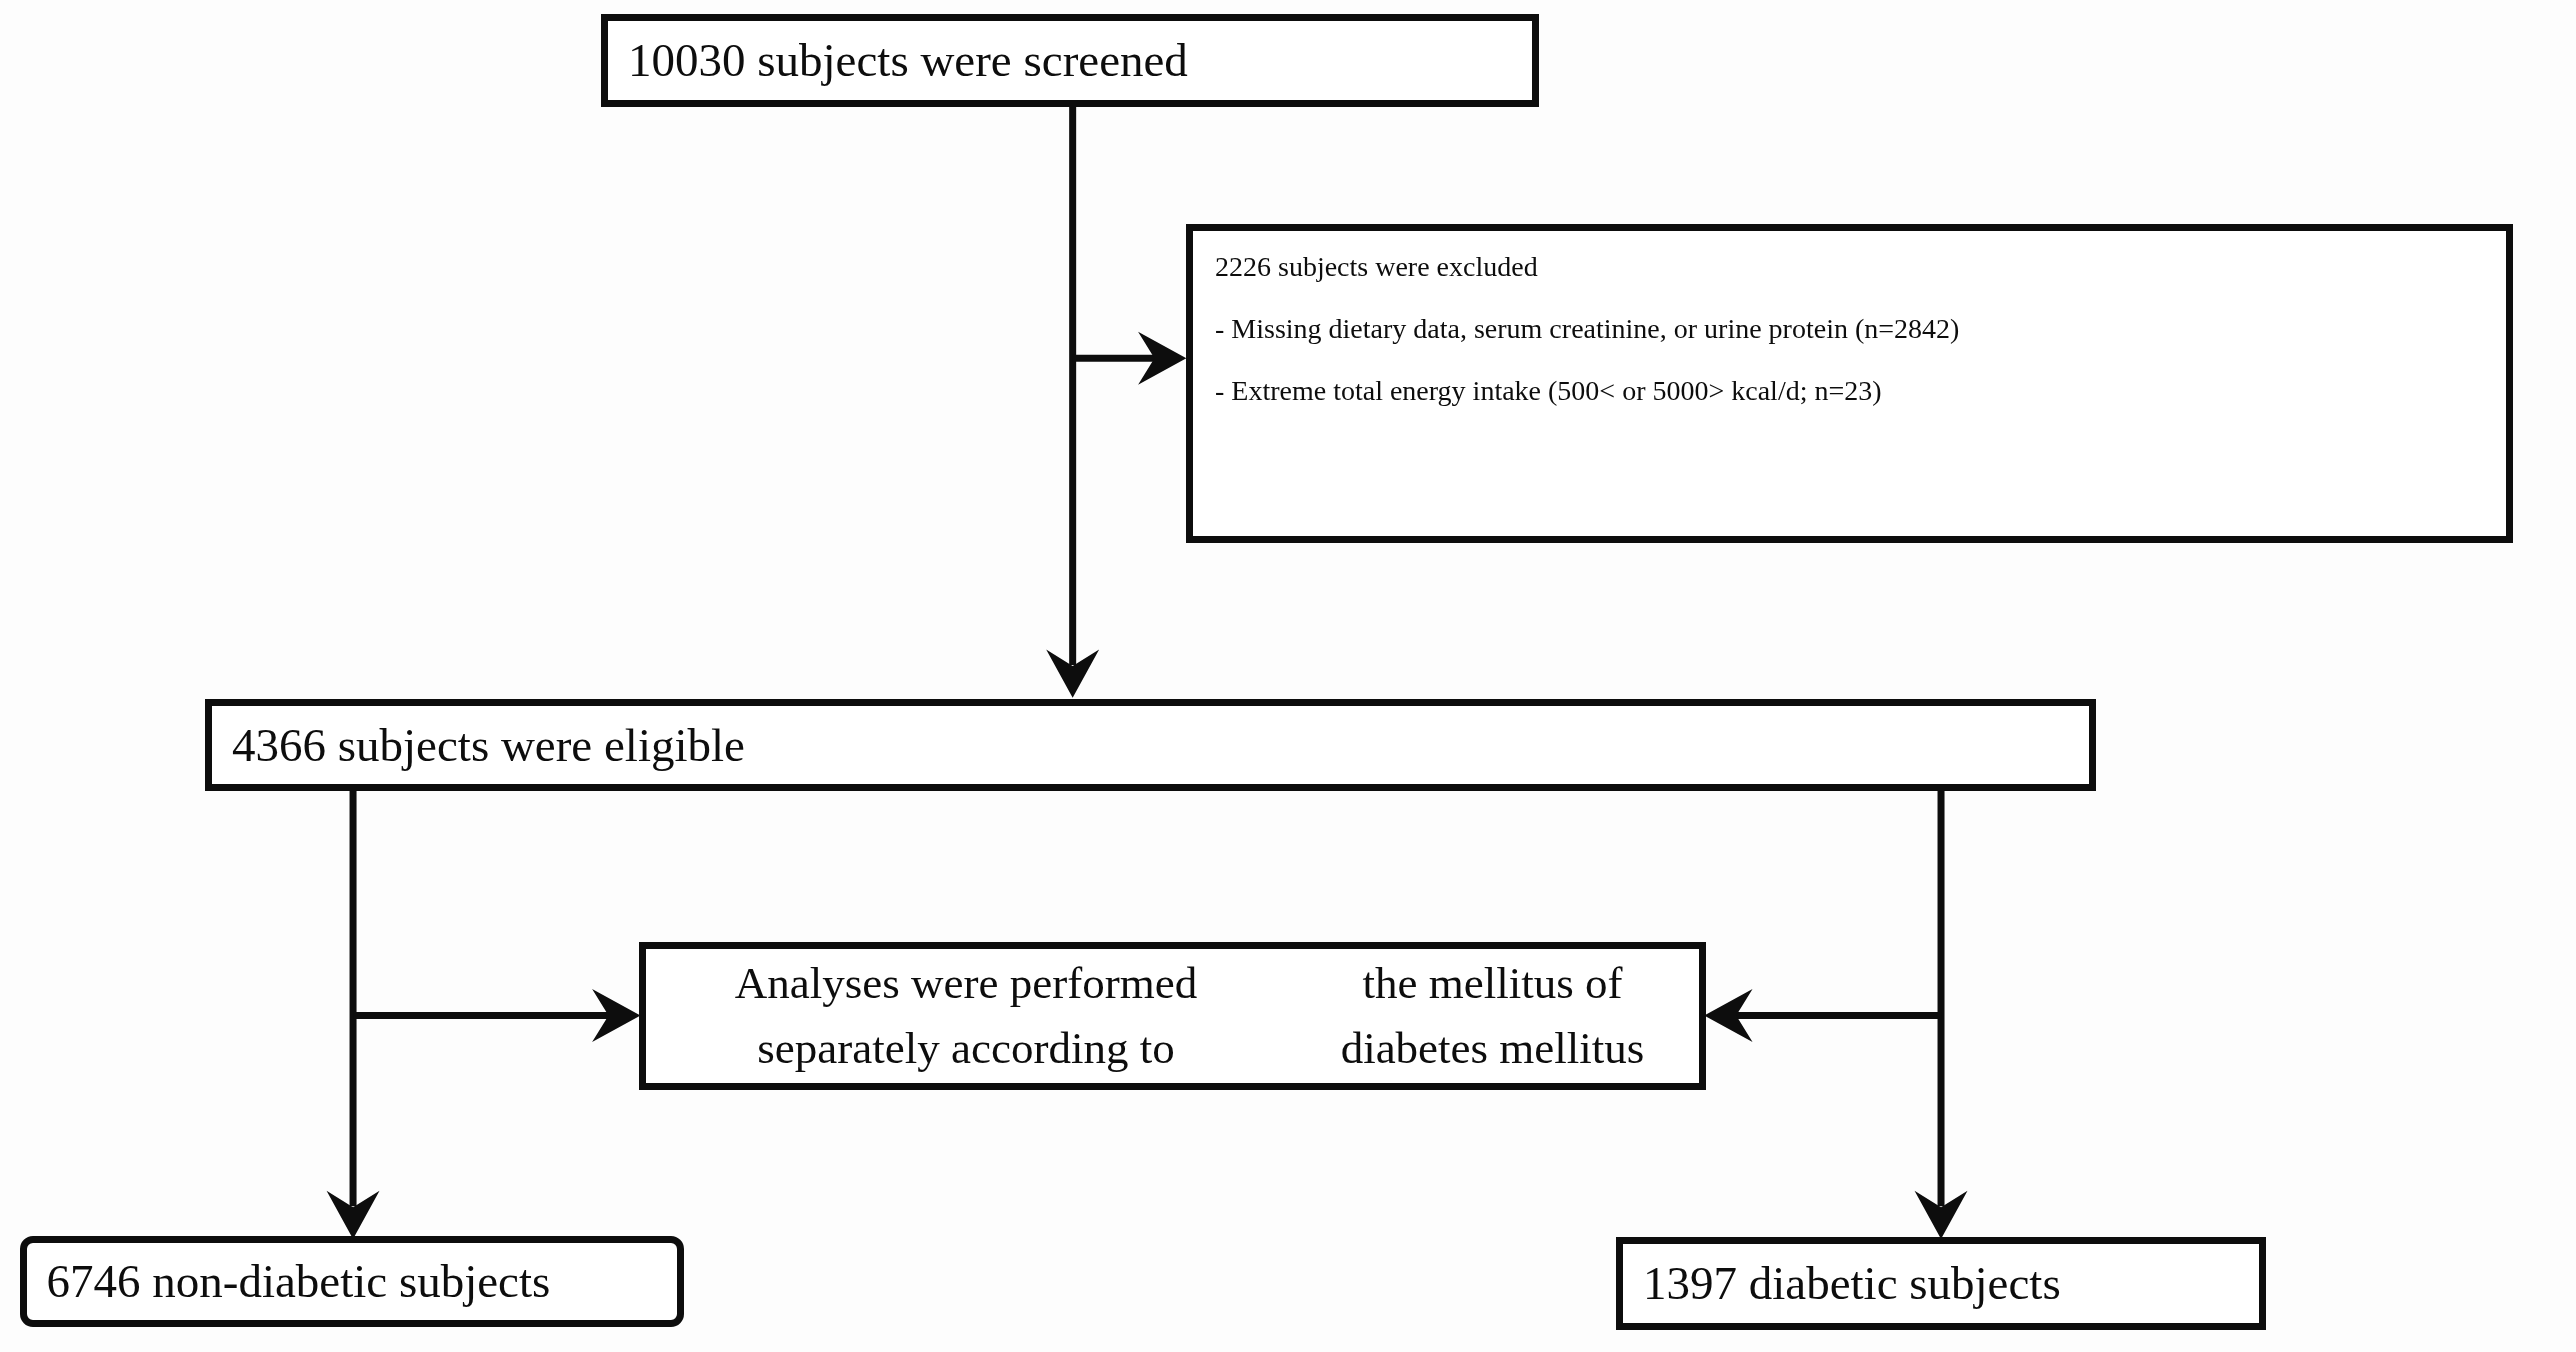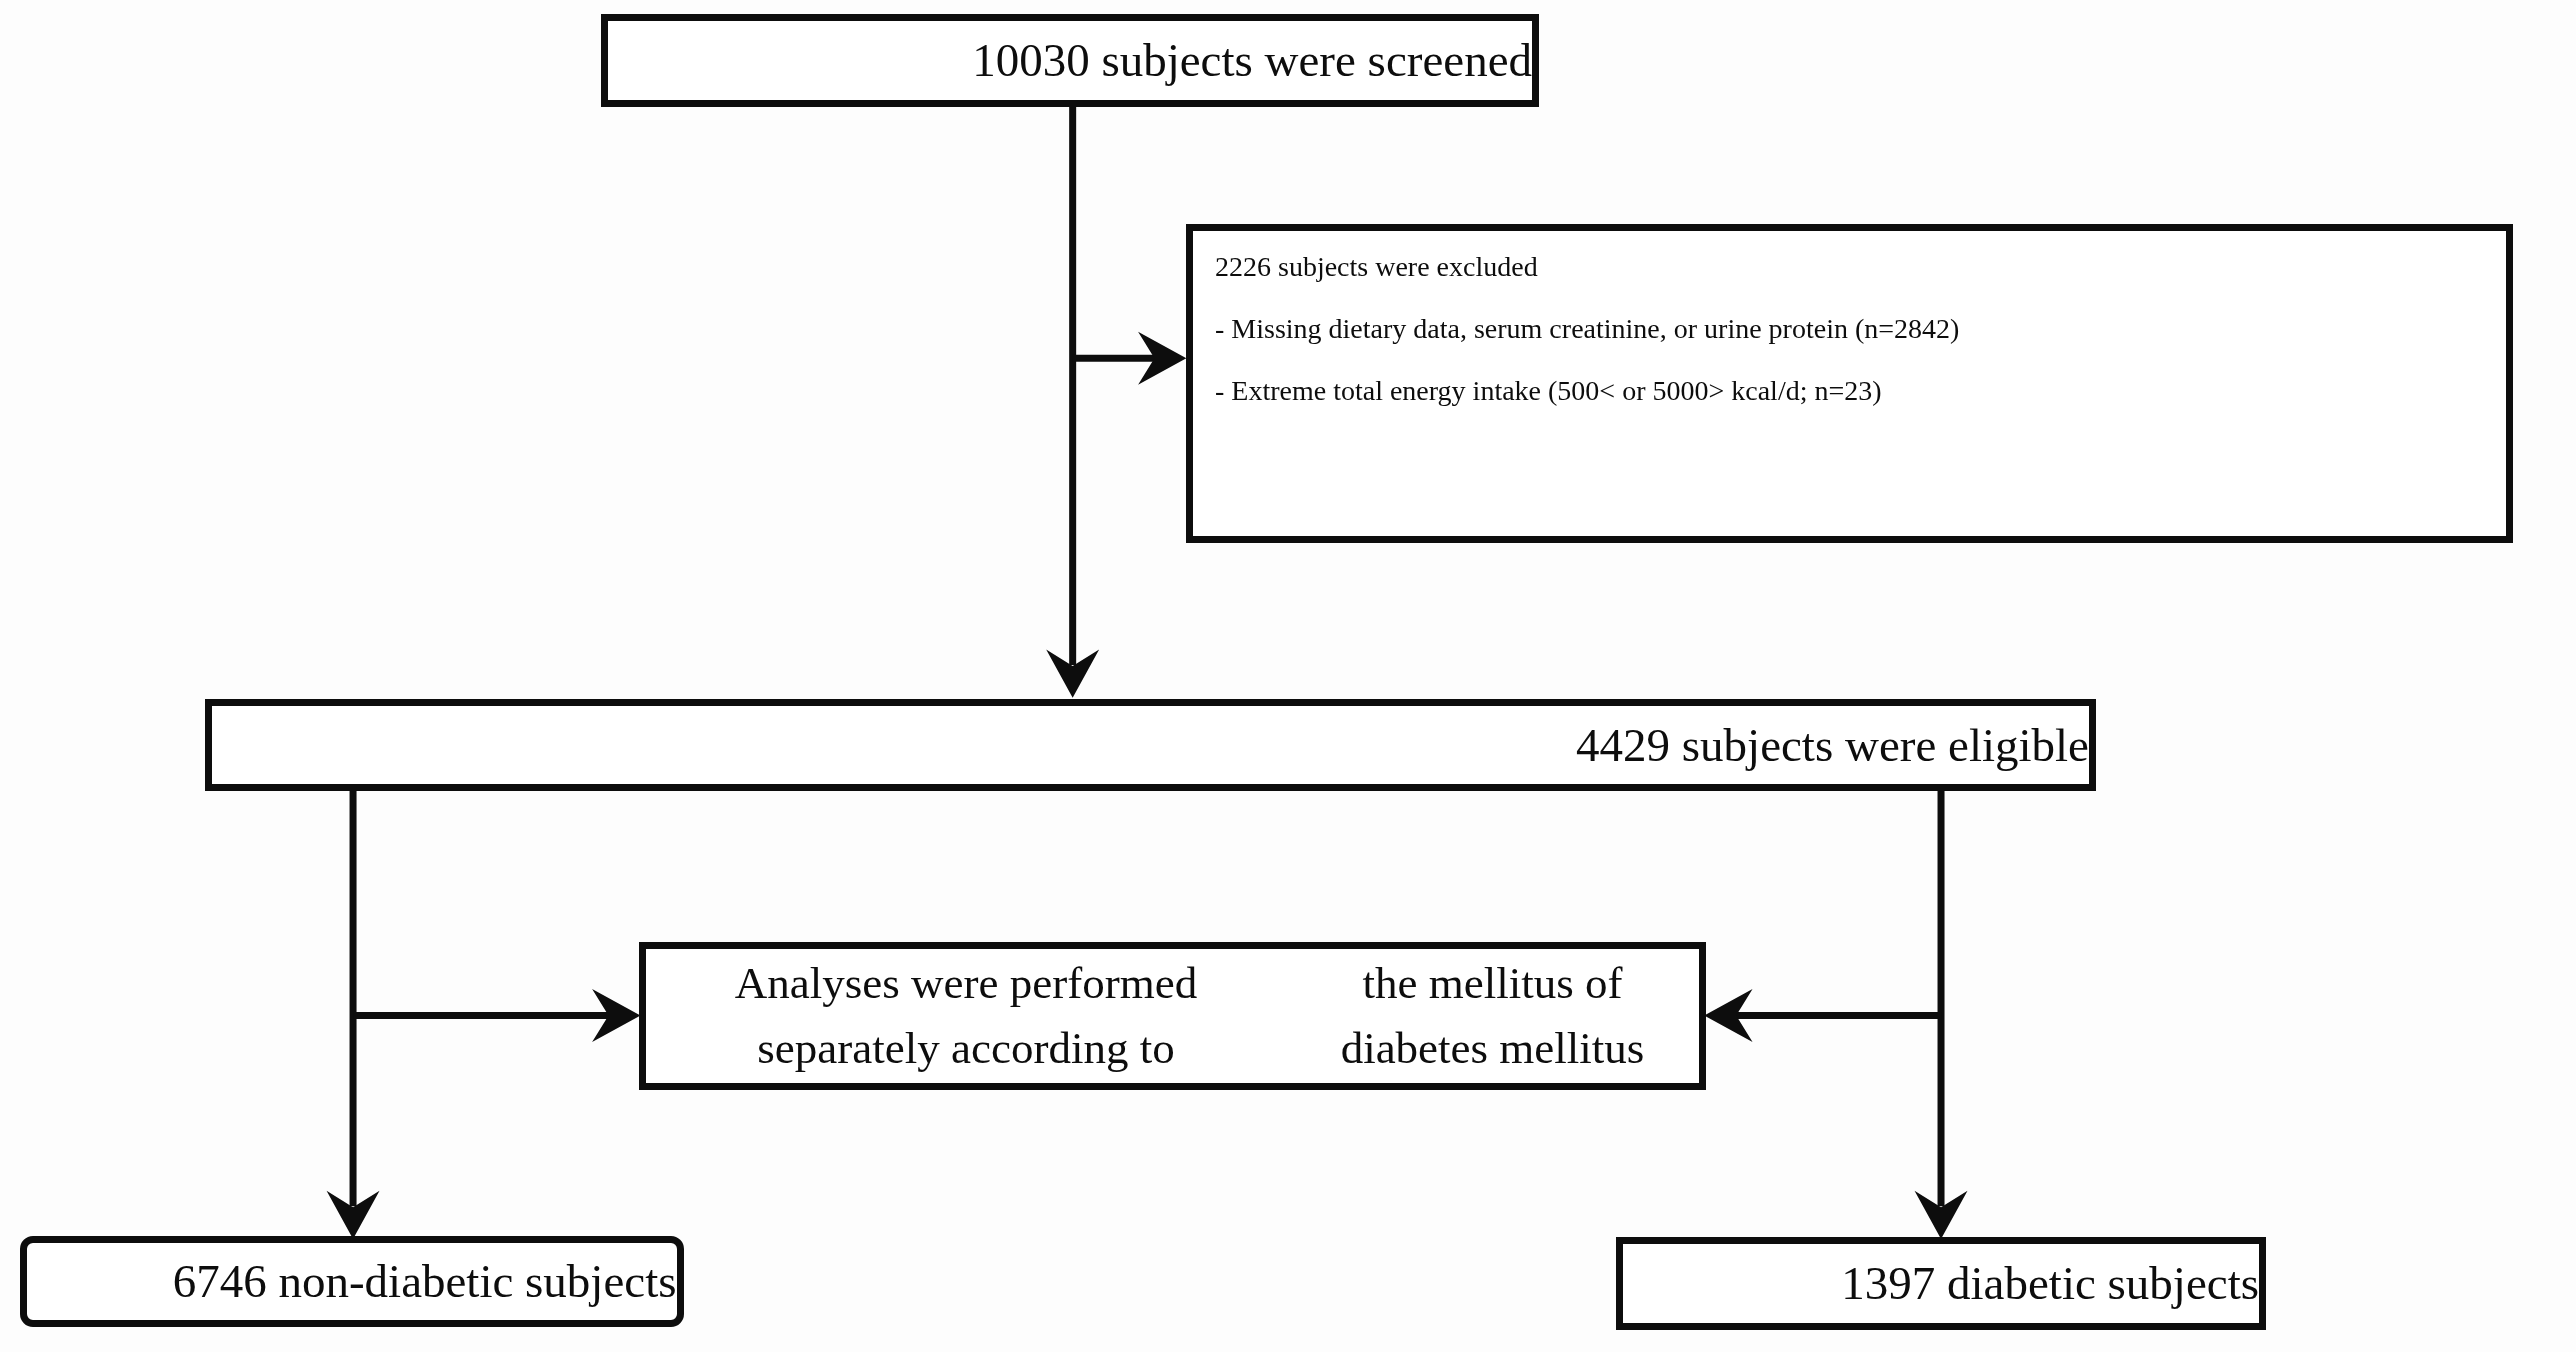--- a/index.html
+++ b/index.html
@@ -32,21 +32,21 @@
   }
   .box {
     position: absolute;
     box-sizing: border-box;
     border: 7px solid #0d0d0d;
     background: #ffffff;
   }
   .box.center {
     display: flex;
     align-items: center;
-    justify-content: flex-end;
+    justify-content: flex-start;
     text-align: center;
     font-size: 47px;
     line-height: 1.2;
     padding-left: 20px;
   }
   .box.excluded-box {
     font-size: 28px;
     line-height: 62px;
     padding: 4.7px 22px;
     text-align: left;
@@ -91,21 +91,21 @@
     <span>10030 subjects were screened</span>
   </div>
 
   <div class="box excluded-box" style="left:1186px; top:224px; width:1327px; height:319px;">
     <div>2226 subjects were excluded</div>
     <div>- Missing dietary data, serum creatinine, or urine protein (n=2842)</div>
     <div>- Extreme total energy intake (500&lt; or 5000&gt; kcal/d; n=23)</div>
   </div>
 
   <div class="box center" style="left:205px; top:699px; width:1891px; height:92px;">
-    <span>4429 subjects were eligible</span>
+    <span>4366 subjects were eligible</span>
   </div>
 
   <div class="box analyses-box" style="left:639px; top:942px; width:1067px; height:148px;">
     <div>Analyses were performed separately according to</div>
     <div>the mellitus of diabetes mellitus</div>
   </div>
 
   <div class="box center" style="left:19.5px; top:1236px; width:664px; height:91px;border-radius:13px;">
     <span>6746 non-diabetic subjects</span>
   </div>

